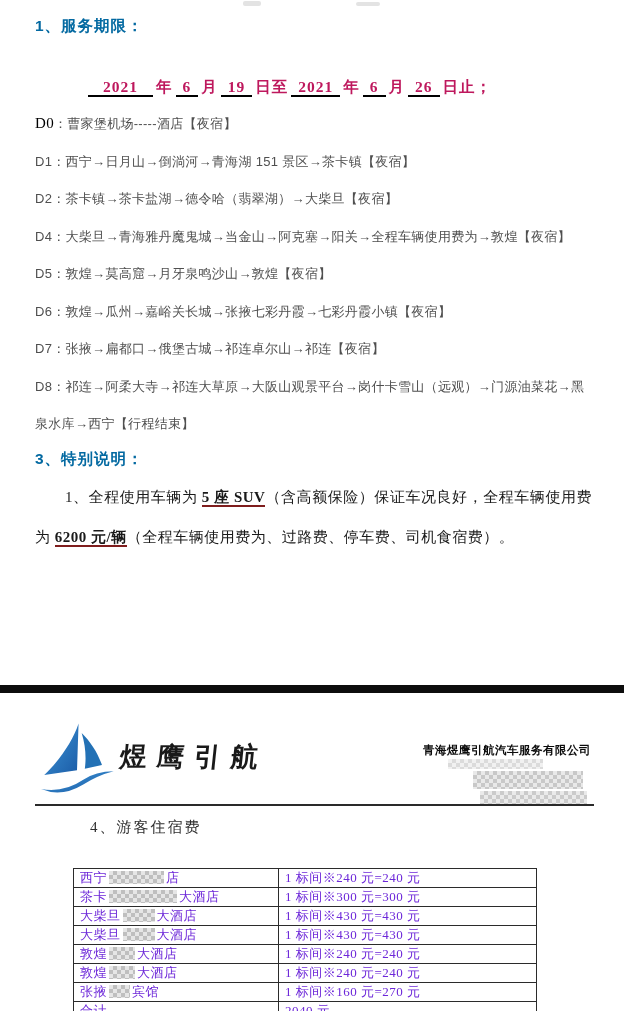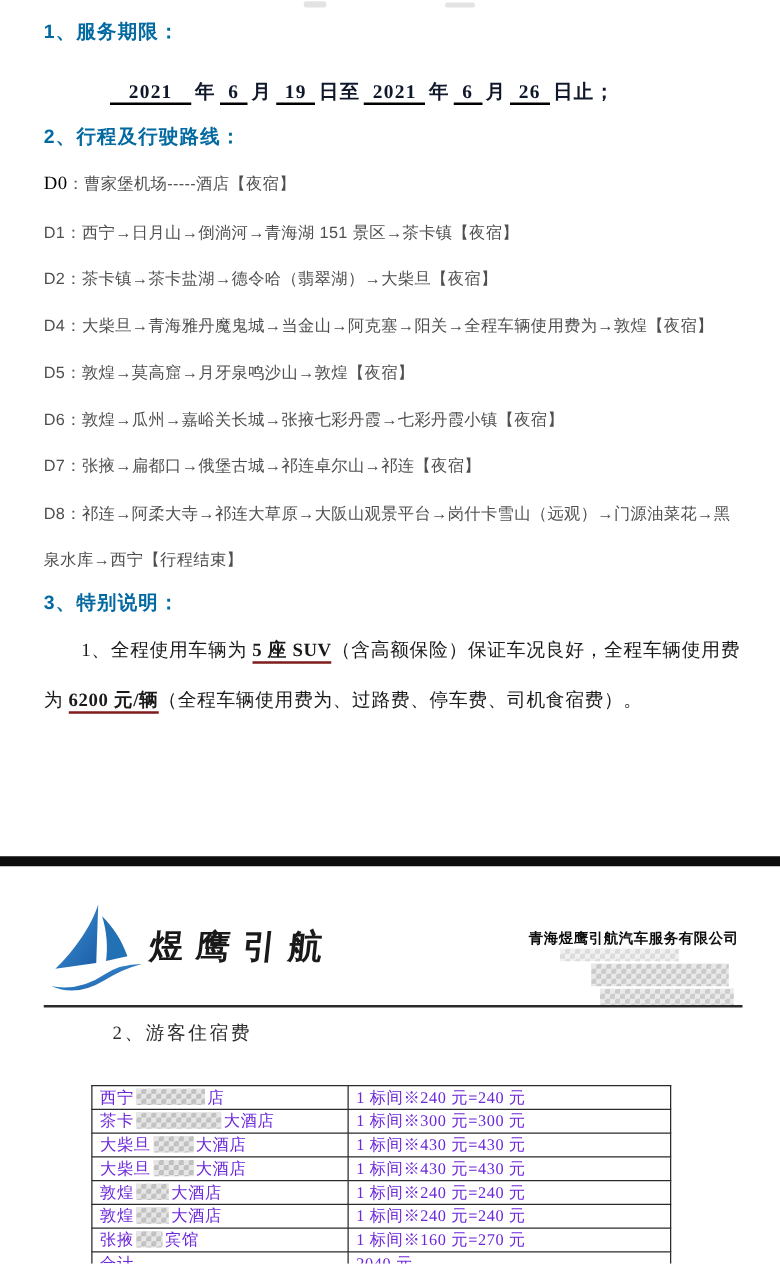--- a/index.html
+++ b/index.html
@@ -9,22 +9,22 @@
   .smudge{position:absolute;background:#cccccc;opacity:.55;border-radius:2px;}
   .smudge.s1{left:243px;top:1px;width:18px;height:5px;}
   .smudge.s2{left:356px;top:2px;width:24px;height:4px;}
 
   .doc1{padding:14px 32px 0 35px;}
   .h-bold{font-family:"Liberation Sans","DejaVu Sans",sans-serif;font-weight:700;
           font-size:15.5px;line-height:24px;color:#0369a1;letter-spacing:1px;}
   .h2{margin-top:12px;}
   .h3{margin-top:4px;}
 
-  .date-line{margin-top:24px;margin-left:53px;font-weight:700;font-size:15.5px;
-             line-height:24px;letter-spacing:1px;color:#0f172a;}
+  .date-line{margin-top:37px;margin-left:53px;font-weight:700;font-size:15.5px;
+             line-height:24px;letter-spacing:1px;color:#be185d;}
   .date-line .dseg{padding:0 3px;}
   .date-line .dseg.u{border-bottom:2px solid #000;padding:0 7px;}
   .date-line .dseg.u:first-child{padding:0 15px;}
 
   .itinerary{margin-top:6px;font-family:"Liberation Sans","DejaVu Sans",sans-serif;
              font-size:13px;line-height:37.5px;color:#4f4f4f;letter-spacing:0.3px;}
   .itin-line{white-space:normal;}
   .itin-day{color:#4f4f4f;}
   .itin-day.bold0{color:#000;font-weight:400;font-family:"Liberation Serif",serif;font-size:15px;}
 
@@ -67,21 +67,20 @@
 <div class="page">
 
   <span class="smudge s1"></span>
   <span class="smudge s2"></span>
 
   <div class="doc1">
     <div class="h-bold">1、服务期限：</div>
 
     <div class="date-line" id="date-line"><span class="dseg u">2021</span><span class="dseg">年</span><span class="dseg u">6</span><span class="dseg">月</span><span class="dseg u">19</span><span class="dseg">日至</span><span class="dseg u">2021</span><span class="dseg">年</span><span class="dseg u">6</span><span class="dseg">月</span><span class="dseg u">26</span><span class="dseg">日止；</span></div>
 
-    <div class="h-bold h2">2、行程及行驶路线：</div>
 
     <div class="itinerary" id="itinerary">
         <div class="itin-line"><span class="itin-day bold0">D0</span><span class="itin-route">：曹家堡机场-----酒店【夜宿】</span></div>
         <div class="itin-line"><span class="itin-day">D1</span><span class="itin-route">：西宁→日月山→倒淌河→青海湖 151 景区→茶卡镇【夜宿】</span></div>
         <div class="itin-line"><span class="itin-day">D2</span><span class="itin-route">：茶卡镇→茶卡盐湖→德令哈（翡翠湖）→大柴旦【夜宿】</span></div>
         <div class="itin-line"><span class="itin-day">D4</span><span class="itin-route">：大柴旦→青海雅丹魔鬼城→当金山→阿克塞→阳关→全程车辆使用费为→敦煌【夜宿】</span></div>
         <div class="itin-line"><span class="itin-day">D5</span><span class="itin-route">：敦煌→莫高窟→月牙泉鸣沙山→敦煌【夜宿】</span></div>
         <div class="itin-line"><span class="itin-day">D6</span><span class="itin-route">：敦煌→瓜州→嘉峪关长城→张掖七彩丹霞→七彩丹霞小镇【夜宿】</span></div>
         <div class="itin-line"><span class="itin-day">D7</span><span class="itin-route">：张掖→扁都口→俄堡古城→祁连卓尔山→祁连【夜宿】</span></div>
         <div class="itin-line"><span class="itin-day">D8</span><span class="itin-route">：祁连→阿柔大寺→祁连大草原→大阪山观景平台→岗什卡雪山（远观）→门源油菜花→黑泉水库→西宁【行程结束】</span></div>
@@ -107,21 +106,21 @@
       <path d="M4,86 Q30,97 58,80 Q77,68 97,63 Q74,63 58,74 Q33,91 4,86 Z" fill="url(#lg)"></path>
     </svg>
     <div class="logo-text">煜鹰引航</div>
     <div class="company">青海煜鹰引航汽车服务有限公司</div>
     <div class="hb hb1 mosaic"></div>
     <div class="hb hb2 mosaic"></div>
     <div class="hb hb3 mosaic"></div>
     <div class="header-rule"></div>
   </div>
 
-  <div class="p2title">2、游客住宿费</div>
+  <div class="p2title">4、游客住宿费</div>
 
   <table class="lodging-table" id="lodging-table">
     <tbody>
         <tr>
           <td class="c1"><span>西宁</span><span class="redact mosaic" style="width: 55px;"></span><span>店</span></td>
           <td class="c2">1 标间※240 元=240 元</td>
         </tr>
         <tr>
           <td class="c1"><span>茶卡</span><span class="redact mosaic" style="width: 68px;"></span><span>大酒店</span></td>
           <td class="c2">1 标间※300 元=300 元</td>

